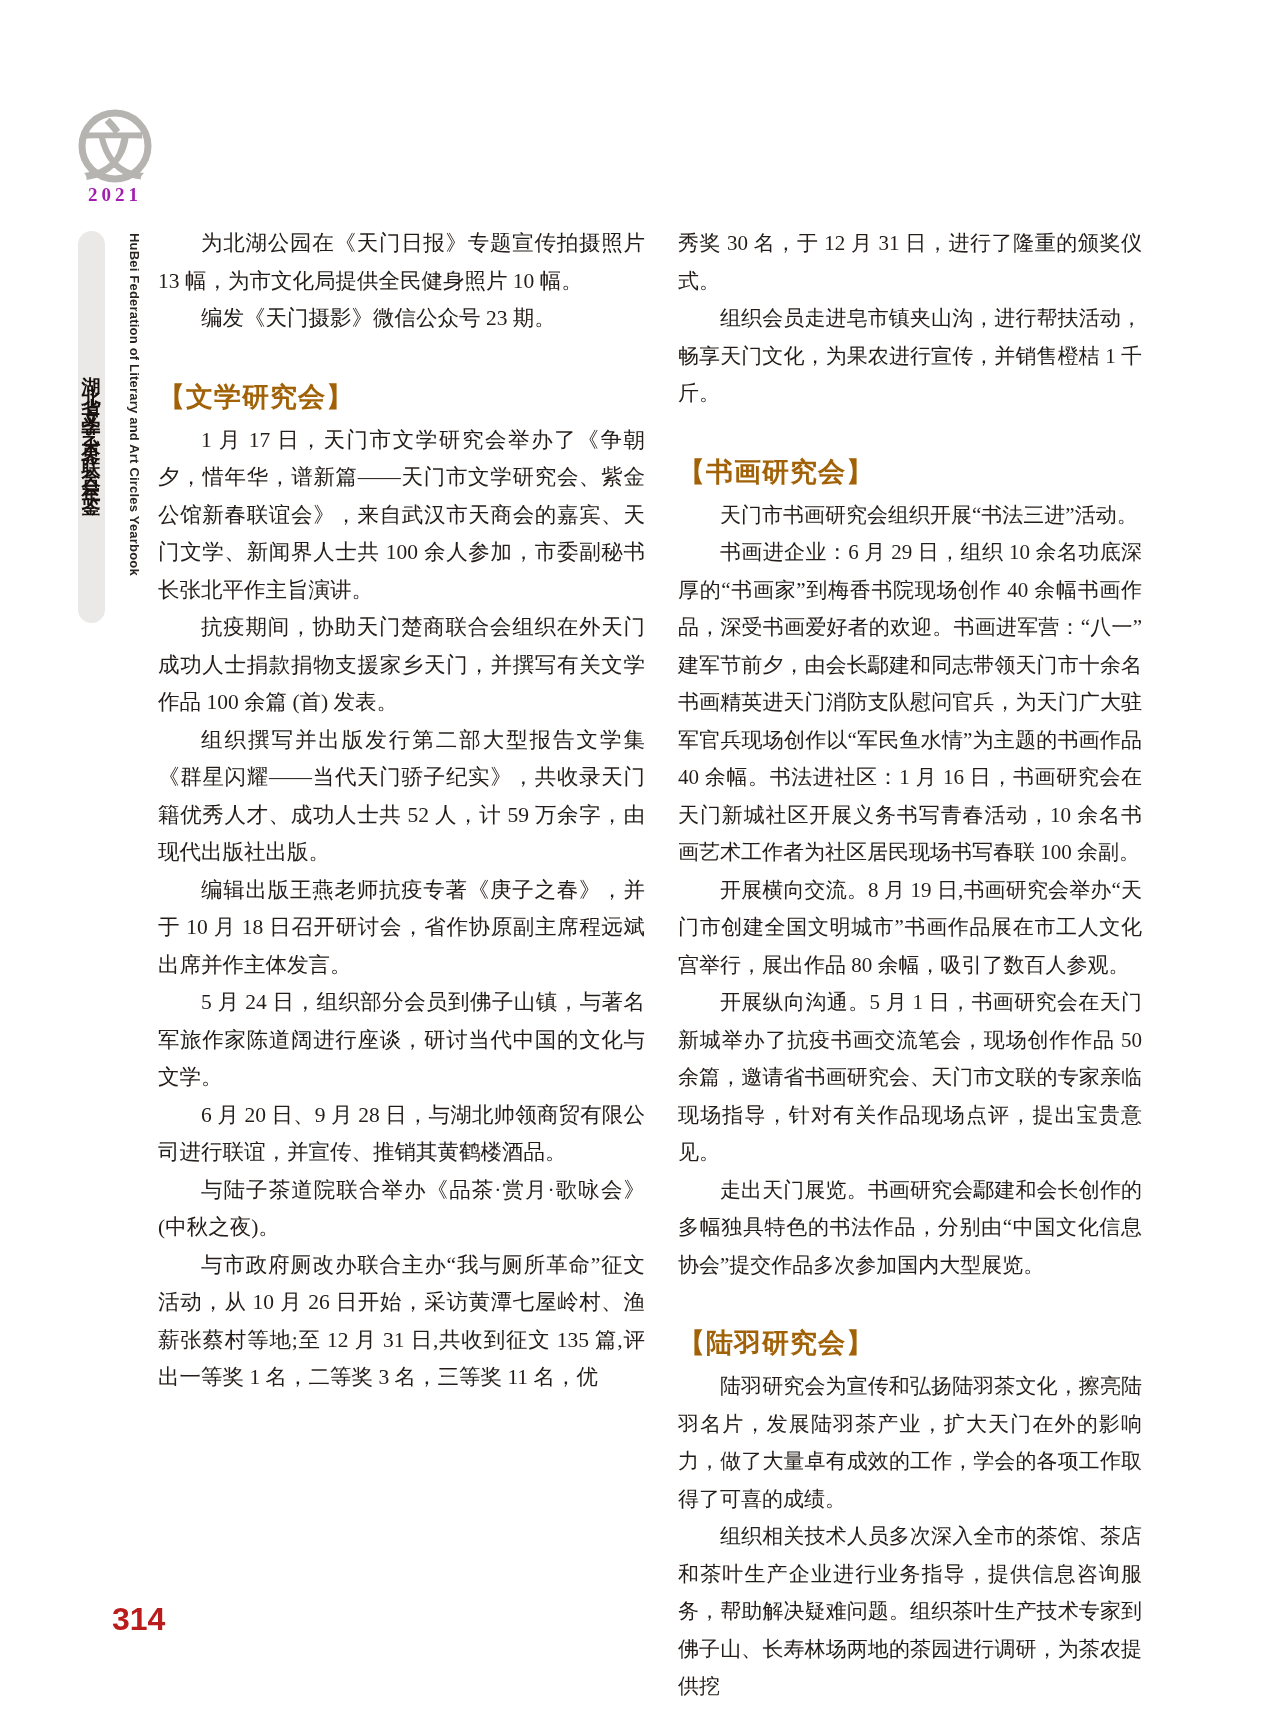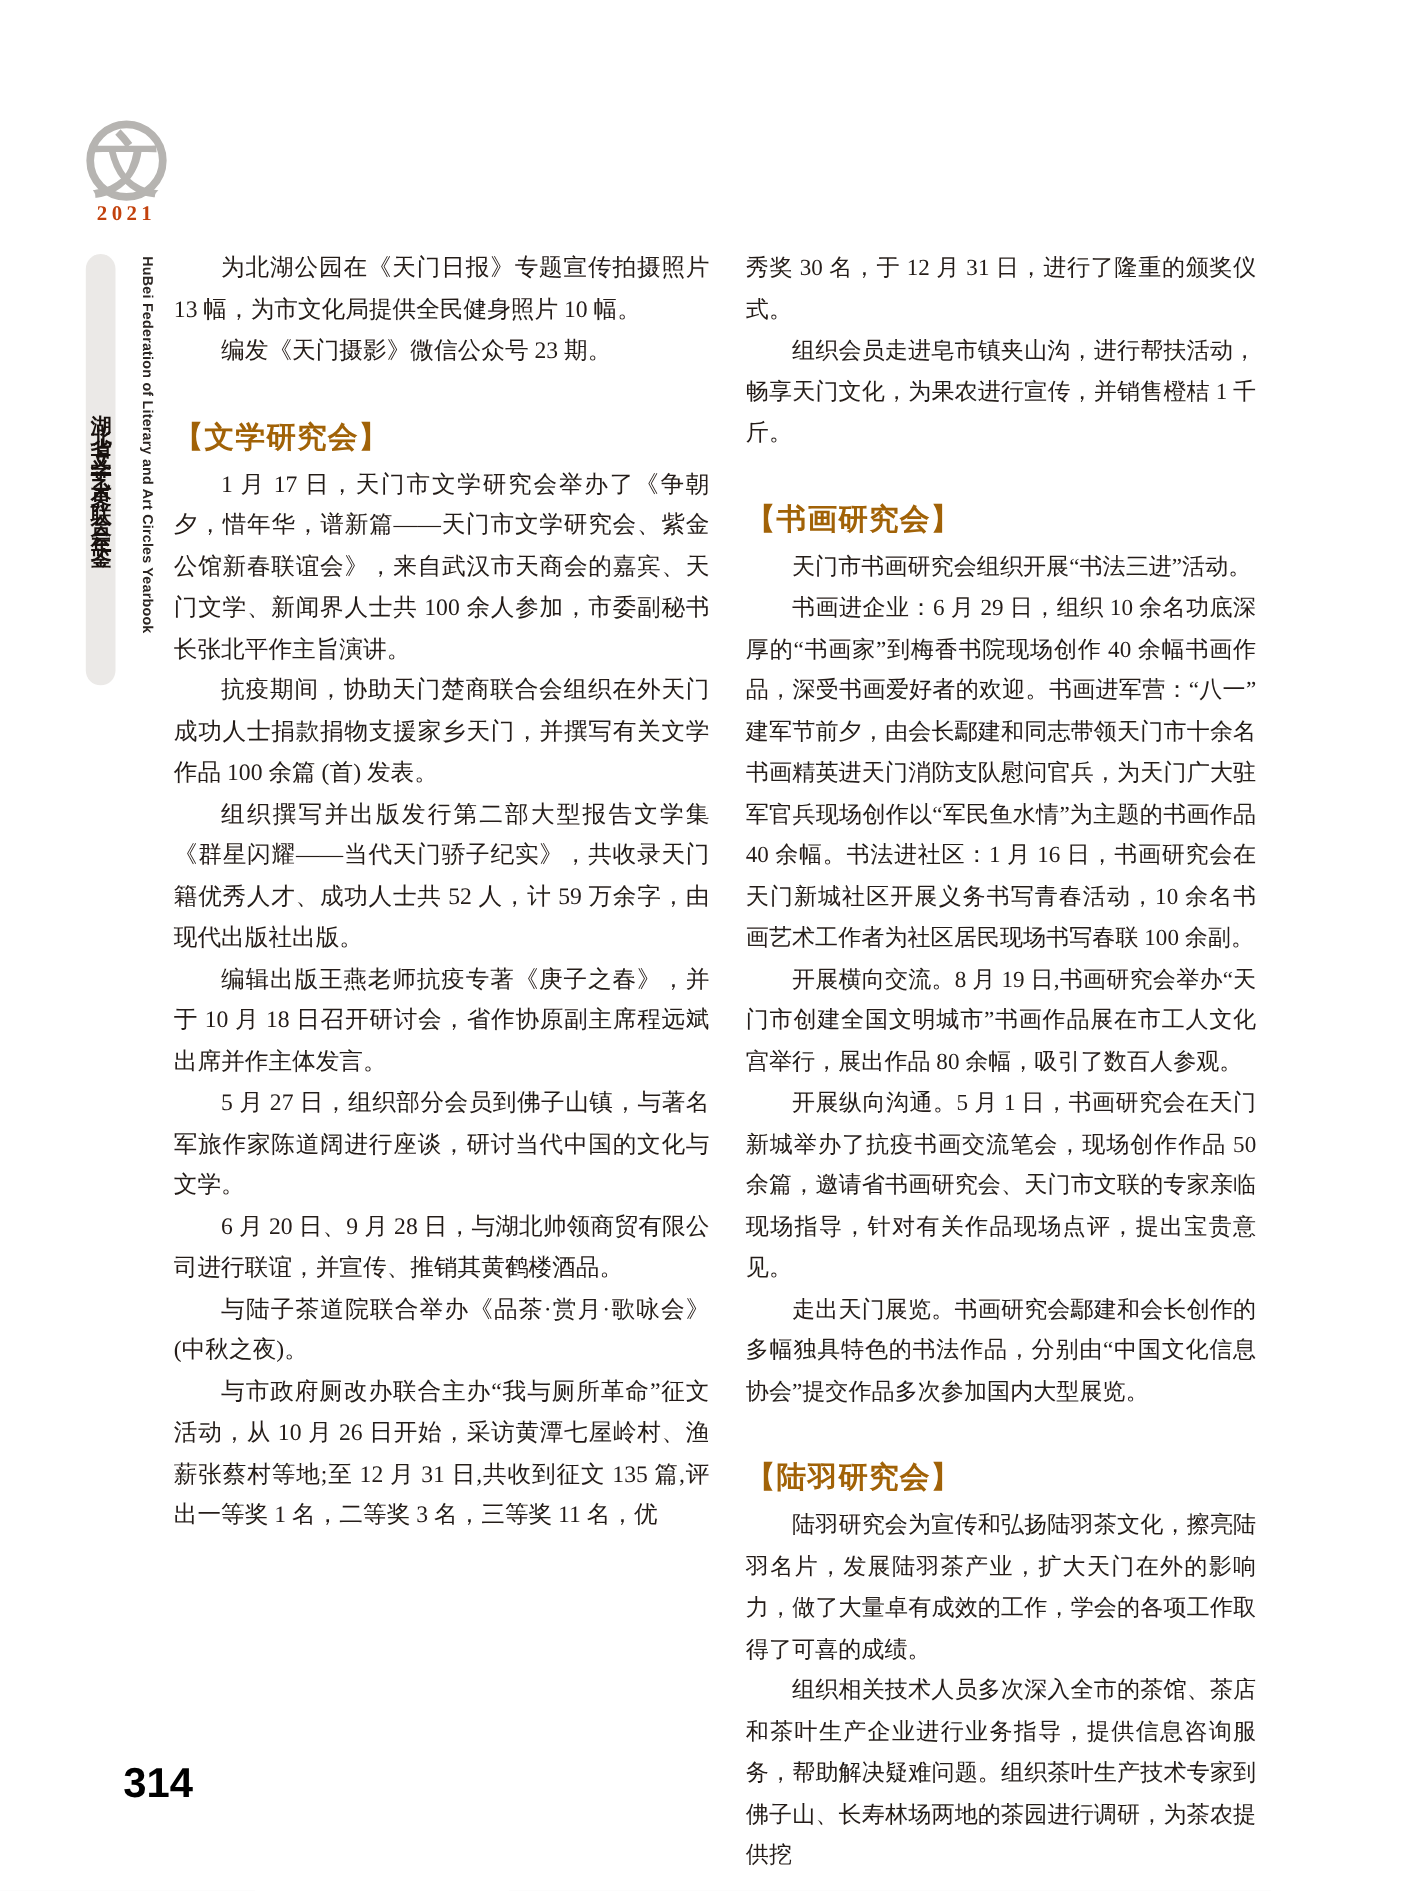--- a/index.html
+++ b/index.html
@@ -10,21 +10,21 @@
     background:#ffffff;
     overflow:hidden;
     font-family:"Liberation Serif","DejaVu Serif",serif;
     color:#241c18;
   }
   
   .logo-box{position:absolute;left:76px;top:105px;width:78px;height:80px;}
   .year{
     position:absolute;left:72px;top:184px;width:86px;
     text-align:center;font-weight:bold;font-size:19px;letter-spacing:4px;
-    color:#c2410c;font-family:"Liberation Serif","DejaVu Serif",serif;
+    color:#a21caf;font-family:"Liberation Serif","DejaVu Serif",serif;
   }
   
   .cn-strip{
     position:absolute;left:78px;top:231px;width:27px;height:392px;
     background:#ebe9e7;border-radius:14px;
     display:flex;align-items:center;justify-content:center;
   }
   .cn-strip .cn-text{
     writing-mode:vertical-rl;text-orientation:upright;
     font-family:"Liberation Sans","DejaVu Sans",sans-serif;
@@ -48,21 +48,21 @@
   .sec{
     font-family:"Liberation Sans","DejaVu Sans",sans-serif;
     font-weight:bold;font-size:27px;line-height:38px;
     margin:40px 0 6px 0;text-indent:0;letter-spacing:1px;
     color:#a16207;text-align:left;
   }
   
   .page-num{
     position:absolute;left:112px;top:1601px;
     font-family:"Liberation Sans","DejaVu Sans",sans-serif;
-    font-weight:bold;font-size:38px;color:#000000;
+    font-weight:bold;font-size:32px;color:#b91c1c;
   }
 </style>
 </head>
 <body>
 
 <div class="page">
 
   <div class="logo-box">
     <svg width="78" height="80" viewBox="0 0 78 80">
       <circle cx="39" cy="41" r="33" fill="none" stroke="#b6b4b1" stroke-width="7"></circle>
@@ -78,21 +78,21 @@
 
   <main class="columns">
     <section class="col col-left" id="col-left">
         <p class="para">为北湖公园在《天门日报》专题宣传拍摄照片 13 幅，为市文化局提供全民健身照片 10 幅。</p>
         <p class="para">编发《天门摄影》微信公众号 23 期。</p>
         <h2 class="sec">【文学研究会】</h2>
         <p class="para">1 月 17 日，天门市文学研究会举办了《争朝夕，惜年华，谱新篇——天门市文学研究会、紫金公馆新春联谊会》，来自武汉市天商会的嘉宾、天门文学、新闻界人士共 100 余人参加，市委副秘书长张北平作主旨演讲。</p>
         <p class="para">抗疫期间，协助天门楚商联合会组织在外天门成功人士捐款捐物支援家乡天门，并撰写有关文学作品 100 余篇 (首) 发表。</p>
         <p class="para">组织撰写并出版发行第二部大型报告文学集《群星闪耀——当代天门骄子纪实》，共收录天门籍优秀人才、成功人士共 52 人，计 59 万余字，由现代出版社出版。</p>
         <p class="para">编辑出版王燕老师抗疫专著《庚子之春》，并于 10 月 18 日召开研讨会，省作协原副主席程远斌出席并作主体发言。</p>
-        <p class="para">5 月 27 日，组织部分会员到佛子山镇，与著名军旅作家陈道阔进行座谈，研讨当代中国的文化与文学。</p>
+        <p class="para">5 月 24 日，组织部分会员到佛子山镇，与著名军旅作家陈道阔进行座谈，研讨当代中国的文化与文学。</p>
         <p class="para">6 月 20 日、9 月 28 日，与湖北帅领商贸有限公司进行联谊，并宣传、推销其黄鹤楼酒品。</p>
         <p class="para">与陆子茶道院联合举办《品茶·赏月·歌咏会》(中秋之夜)。</p>
         <p class="para">与市政府厕改办联合主办“我与厕所革命”征文活动，从 10 月 26 日开始，采访黄潭七屋岭村、渔薪张蔡村等地;至 12 月 31 日,共收到征文 135 篇,评出一等奖 1 名，二等奖 3 名，三等奖 11 名，优</p>
       </section>
     <section class="col col-right" id="col-right">
         <p class="para cont">秀奖 30 名，于 12 月 31 日，进行了隆重的颁奖仪式。</p>
         <p class="para">组织会员走进皂市镇夹山沟，进行帮扶活动，畅享天门文化，为果农进行宣传，并销售橙桔 1 千斤。</p>
         <h2 class="sec">【书画研究会】</h2>
         <p class="para">天门市书画研究会组织开展“书法三进”活动。</p>
         <p class="para">书画进企业：6 月 29 日，组织 10 余名功底深厚的“书画家”到梅香书院现场创作 40 余幅书画作品，深受书画爱好者的欢迎。书画进军营：“八一”建军节前夕，由会长鄢建和同志带领天门市十余名书画精英进天门消防支队慰问官兵，为天门广大驻军官兵现场创作以“军民鱼水情”为主题的书画作品 40 余幅。书法进社区：1 月 16 日，书画研究会在天门新城社区开展义务书写青春活动，10 余名书画艺术工作者为社区居民现场书写春联 100 余副。</p>

